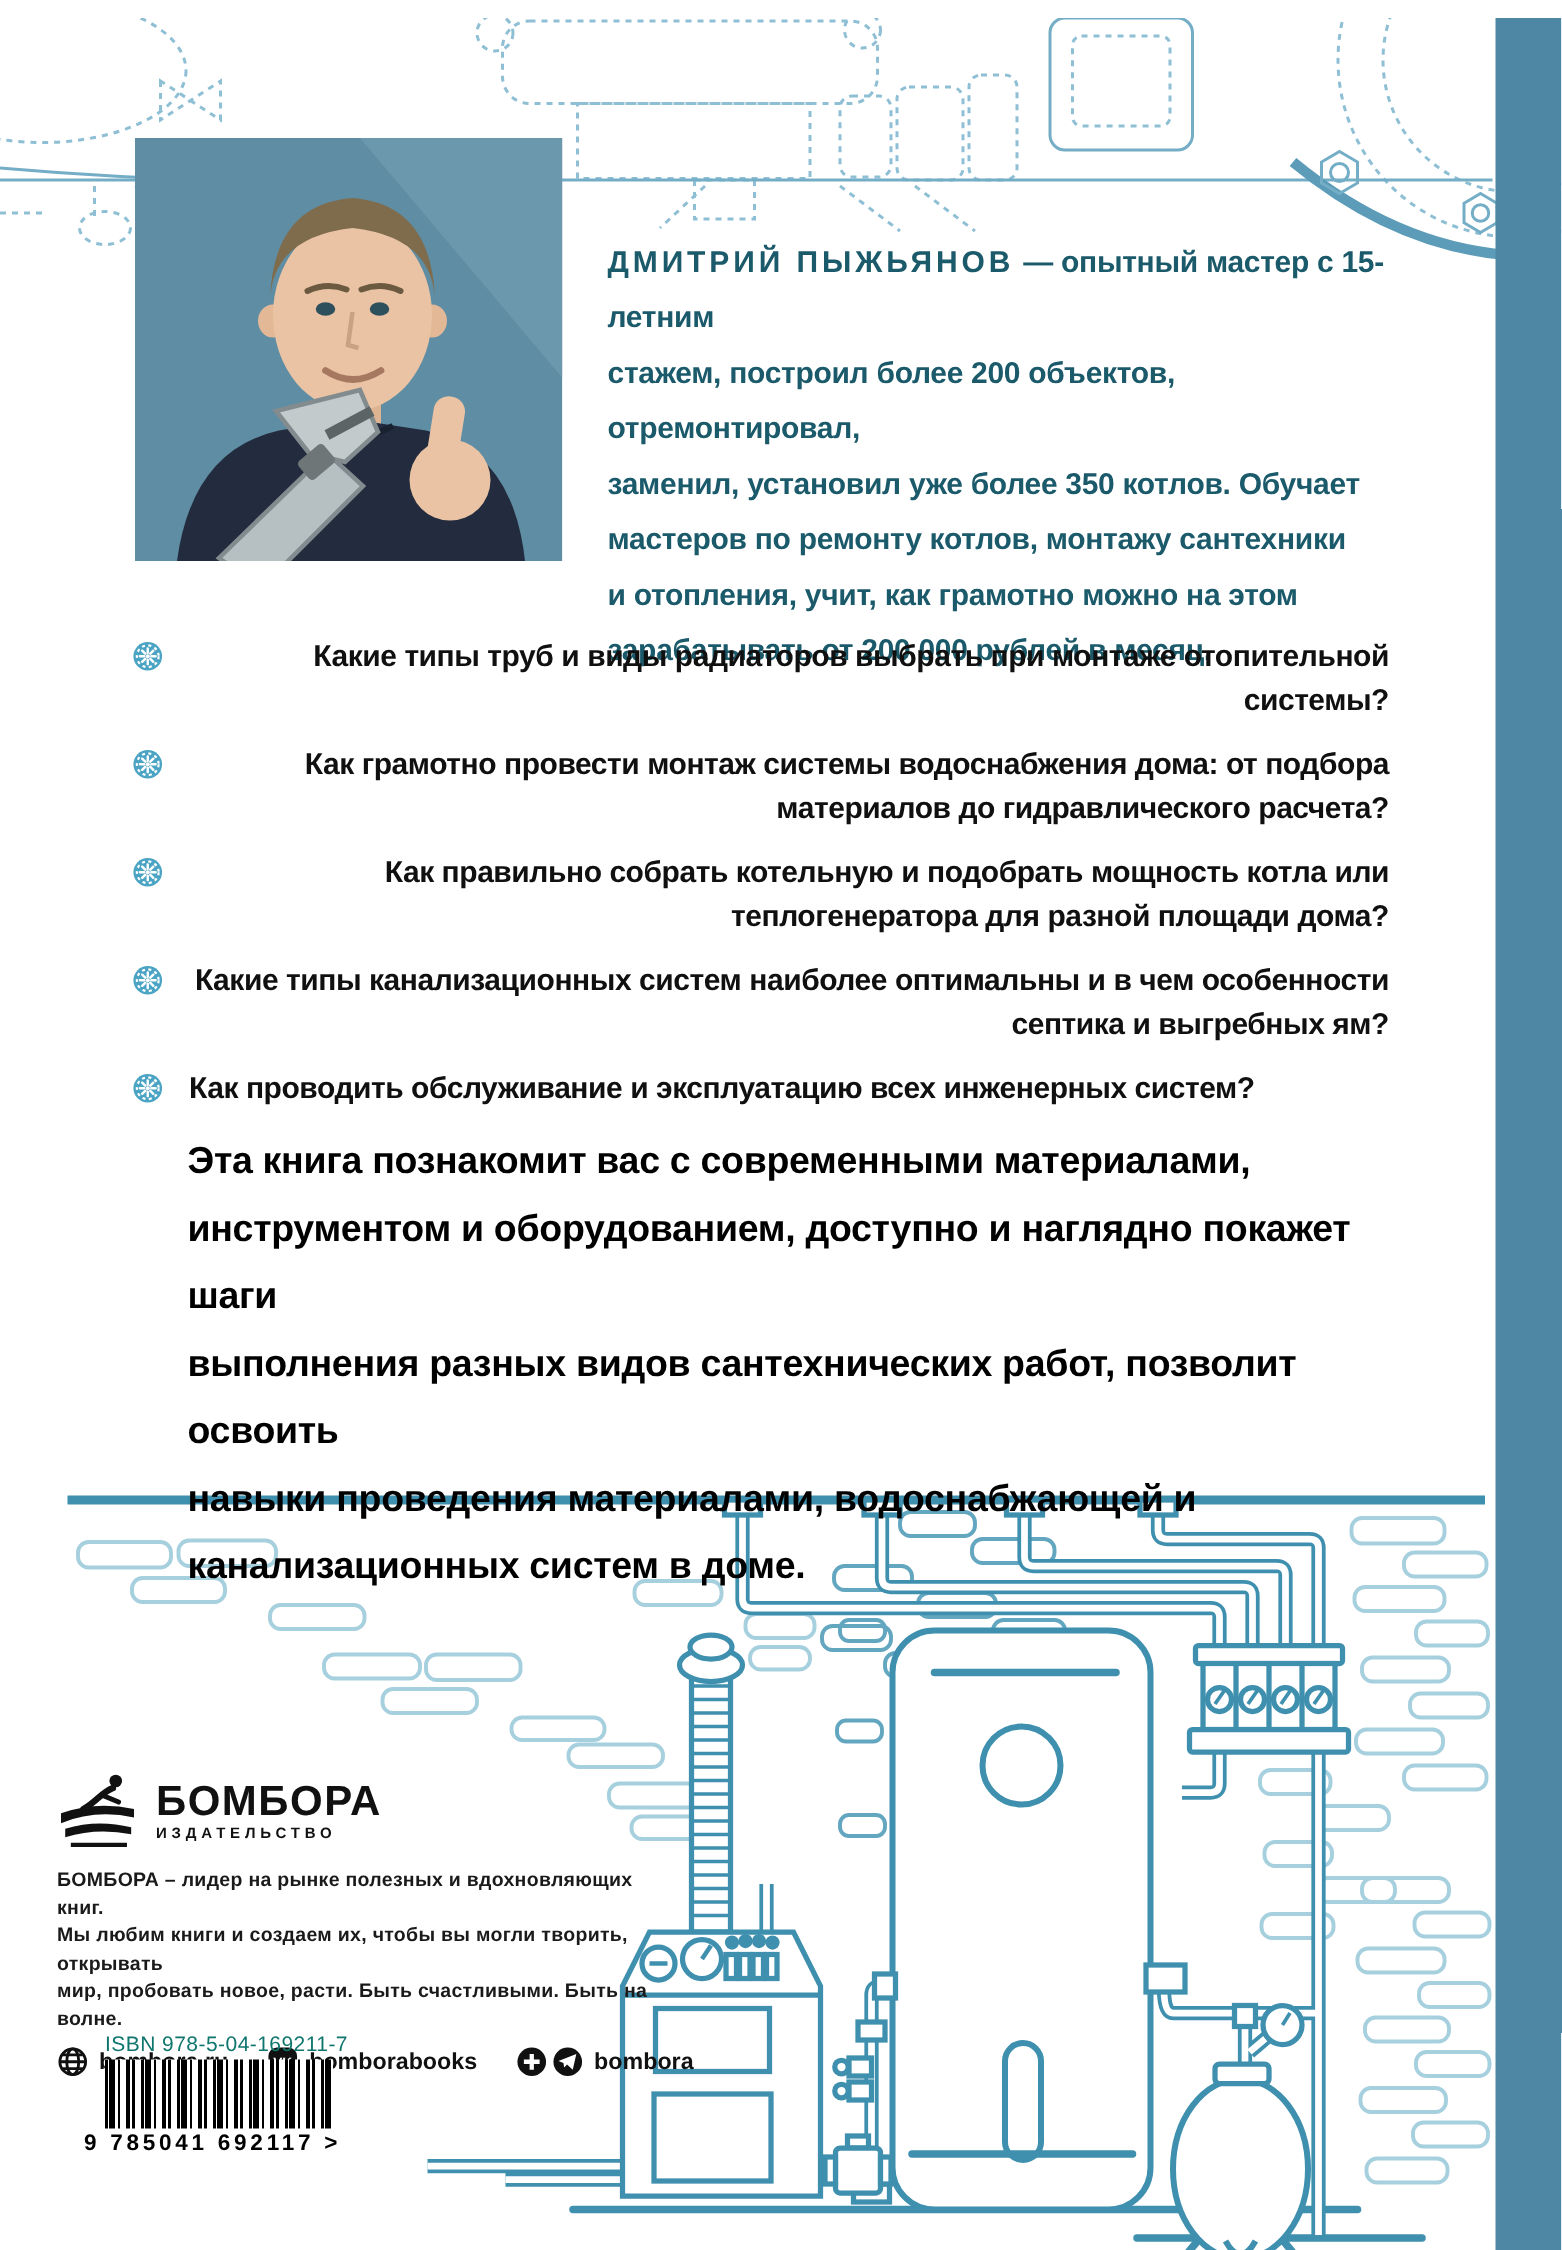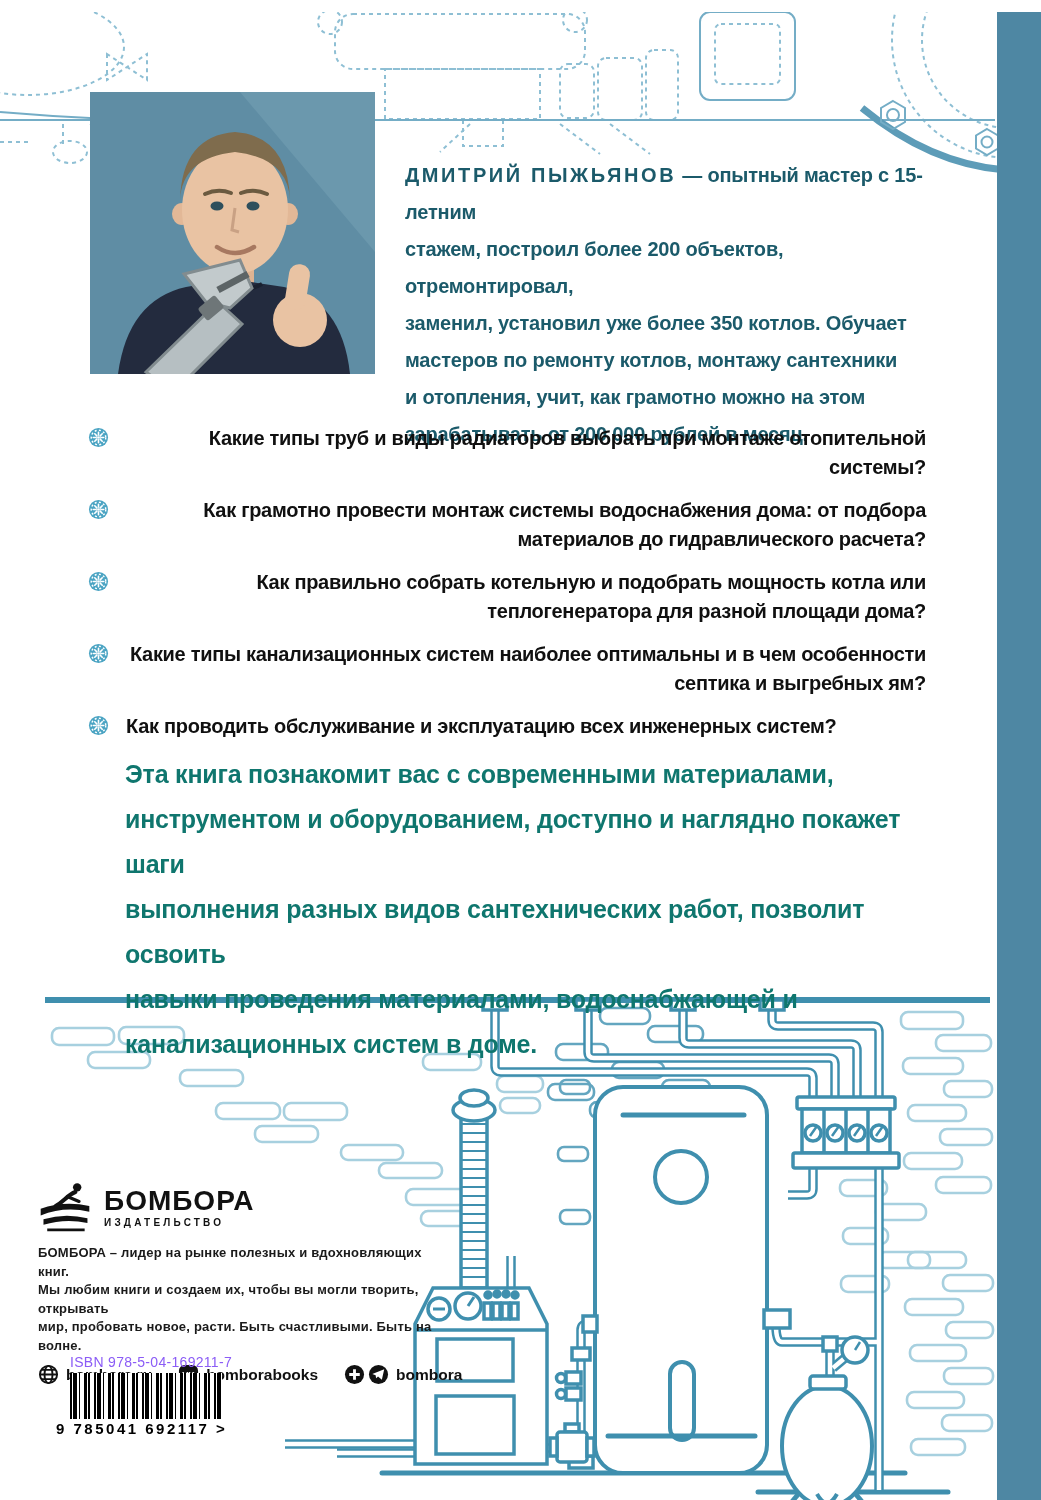--- a/index.html
+++ b/index.html
@@ -14,38 +14,38 @@
   .bio{position:absolute;left:405px;top:145px;width:552px;z-index:2;
        color:#1b5a6a;font-size:20px;line-height:37px;font-weight:bold;letter-spacing:-0.2px;}
   .bio .name{letter-spacing:2.6px;margin-right:6px;}
   
   .bullets{position:absolute;left:88px;top:412px;width:845px;display:flex;flex-direction:column;gap:14px;z-index:2;text-align:right;}
   .bullet{display:flex;align-items:flex-start;}
   .bullet .badge{flex:0 0 21px;width:21px;height:21px;margin-top:3px;}
   .bullet .txt{margin-left:17px;color:#101010;font-size:20px;line-height:29px;font-weight:bold;letter-spacing:-0.3px;max-width:800px;}
   
   .summary{position:absolute;left:125px;top:740px;width:840px;z-index:2;
-           color:#0f766e;font-size:25px;line-height:45px;font-weight:bold;letter-spacing:-0.2px;}
+           color:#000000;font-size:25px;line-height:45px;font-weight:bold;letter-spacing:-0.2px;}
   
   .schematic{position:absolute;left:0;top:980px;z-index:1;}
   
   .publisher{position:absolute;left:36px;top:1168px;width:420px;z-index:3;}
   .logo-row{display:flex;align-items:center;}
   .logo-mark{width:58px;height:54px;margin-right:10px;}
   .logo-title{font-size:28px;font-weight:800;color:#111;letter-spacing:1px;line-height:28px;}
   .logo-sub{font-size:10px;font-weight:bold;color:#111;letter-spacing:3.2px;margin-top:2px;}
   .pub-desc{margin:10px 0 0 2px;color:#1a1a1a;font-size:13px;line-height:18.5px;font-weight:bold;letter-spacing:0.2px;}
   .socials{display:flex;align-items:center;margin-top:9px;margin-left:2px;}
   .social{display:flex;align-items:center;margin-right:26px;}
   .social svg{width:21px;height:21px;margin-right:7px;}
   .social .lbl{font-size:15.5px;font-weight:bold;color:#111;}
   .icon-pair svg:first-child{margin-right:3px;}
   
   .isbn{position:absolute;left:56px;top:1342px;z-index:3;}
-  .isbn-label{font-size:14px;color:#8b5cf6;margin-left:14px;letter-spacing:0.3px;}
+  .isbn-label{font-size:14px;color:#0f766e;margin-left:14px;letter-spacing:0.3px;}
   .bars{margin-left:14px;margin-top:3px;width:152px;height:46px;
         background:repeating-linear-gradient(90deg,#000 0 2px,#fff 2px 3px,#000 3px 7px,#fff 7px 9px,#000 9px 10px,#fff 10px 14px,#000 14px 17px,#fff 17px 18px,#000 18px 20px,#fff 20px 24px);}
   .isbn-digits{font-size:15px;color:#000;margin-top:1px;letter-spacing:2.5px;font-weight:bold;}
   
   .band{position:absolute;left:997px;top:0;width:44px;height:1500px;background:#4e87a3;z-index:50;}
 </style>
 </head>
 <body>
 
 <div class="page">

